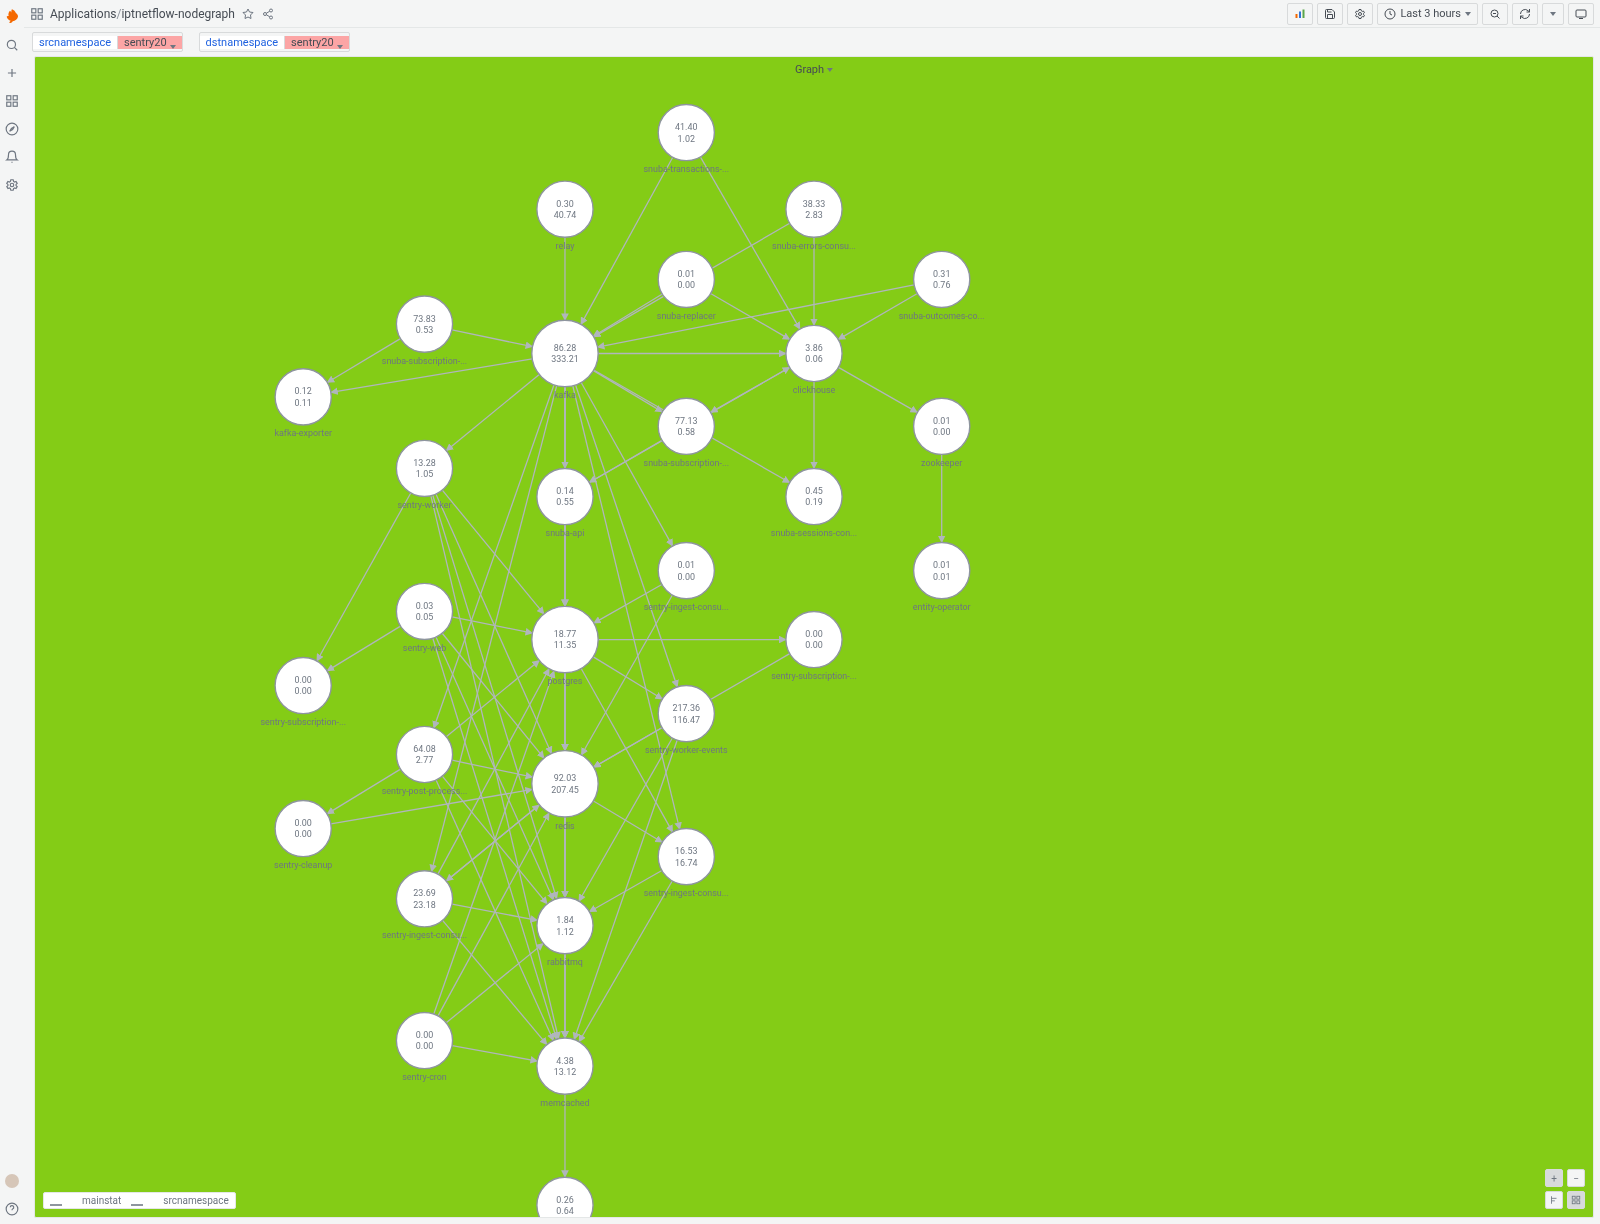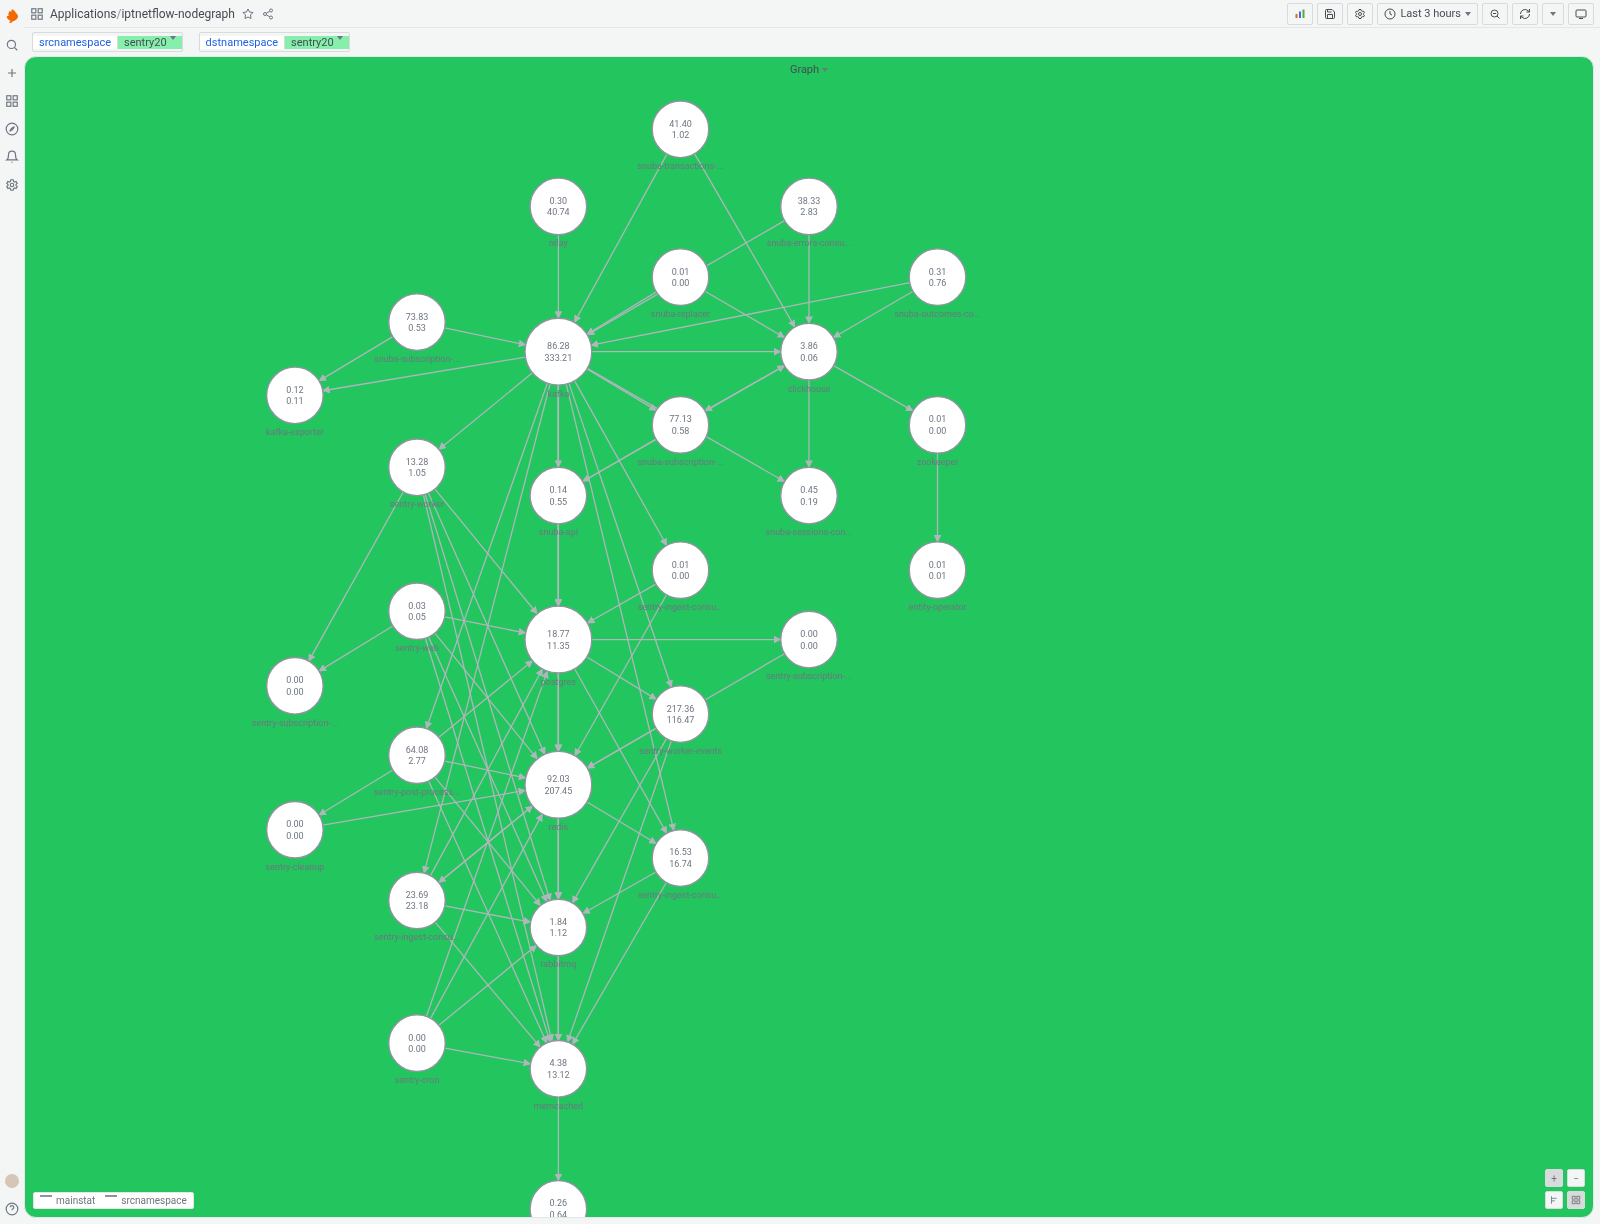--- a/index.html
+++ b/index.html
@@ -13,25 +13,25 @@
 .main{flex:1;display:flex;flex-direction:column;min-width:0}
 .topbar{height:28px;display:flex;align-items:center;padding:0 6px;gap:6px;border-bottom:1px solid #e4e7e7}
 .breadcrumb{display:flex;align-items:center;color:#6e7681}
 .breadcrumb .seg{color:#464c54}
 .breadcrumb .sep{color:#8e959e}
 .toolbar{display:flex;gap:4px;margin-left:auto}
 .toolbar .btn{height:22px;min-width:22px;padding:0 6px;display:inline-flex;align-items:center;justify-content:center;background:#f4f5f5;border:1px solid #d8dadb;border-radius:2px;font-size:11px;color:#464c54;cursor:pointer;gap:4px}
 .varbar{height:28px;display:flex;align-items:center;padding:4px 8px;gap:16px}
 .pill{display:inline-flex;align-items:center;height:20px;border:1px solid #d8dadb;border-radius:2px;overflow:hidden;font-size:11px}
 .pill .lbl{padding:0 6px;color:#1f62e0;background:#fff;border-right:1px solid #d8dadb}
-.pill .val{padding:0 6px;background:#86efac;color:#464c54;display:inline-flex;align-items:flex-start;gap:3px}
-.panelwrap{flex:1;background:#22c55e;margin:0 6px 6px 0;border:1px solid #e4e7e7;border-radius:12px;position:relative;overflow:hidden}
+.pill .val{padding:0 6px;background:#fca5a5;color:#464c54;display:inline-flex;align-items:flex-end;gap:3px}
+.panelwrap{flex:1;background:#84cc16;margin:0 6px 6px 10px;border:1px solid #e4e7e7;border-radius:2px;position:relative;overflow:hidden}
 .paneltitle{position:absolute;top:6px;left:50%;transform:translateX(-50%);display:flex;align-items:center;gap:3px;font-size:11px;color:#464c54;cursor:pointer;z-index:5}
 .legend{position:absolute;left:8px;bottom:8px;display:flex;gap:10px;background:#fff;padding:2px 6px;border:1px solid #e4e7e7;border-radius:2px;font-size:10px;color:#6e7681;z-index:5}
-.legend .item{display:inline-flex;align-items:flex-start;gap:4px}
+.legend .item{display:inline-flex;align-items:flex-end;gap:20px}
 .legend .sw{width:12px;height:0;border-top:2px solid #8e959e}
 .zoomctl{position:absolute;right:8px;bottom:8px;display:flex;gap:4px;z-index:5}
 .zoomctl .zb{width:18px;height:18px;border:1px solid #d8dadb;background:#f4f5f5;border-radius:2px;display:inline-flex;align-items:center;justify-content:center;cursor:pointer;font-size:10px;color:#6e7681}
 .zoomctl .zb.active{background:#d8dadb}
 svg.graph{position:absolute;inset:0;width:100%;height:100%}
 .node text{font-size:7px;fill:#6e7681;text-anchor:middle}
 .node .lbl{font-size:7px;fill:#6e7681}
 .node circle{fill:#fff;stroke:#8e959e;stroke-width:1.1}
 .edge{stroke:#b0b6bc;stroke-width:1;fill:none;marker-end:url(#arrow)}
 .caret{width:0;height:0;border-left:3px solid transparent;border-right:3px solid transparent;border-top:4px solid #6e7681;display:inline-block}

